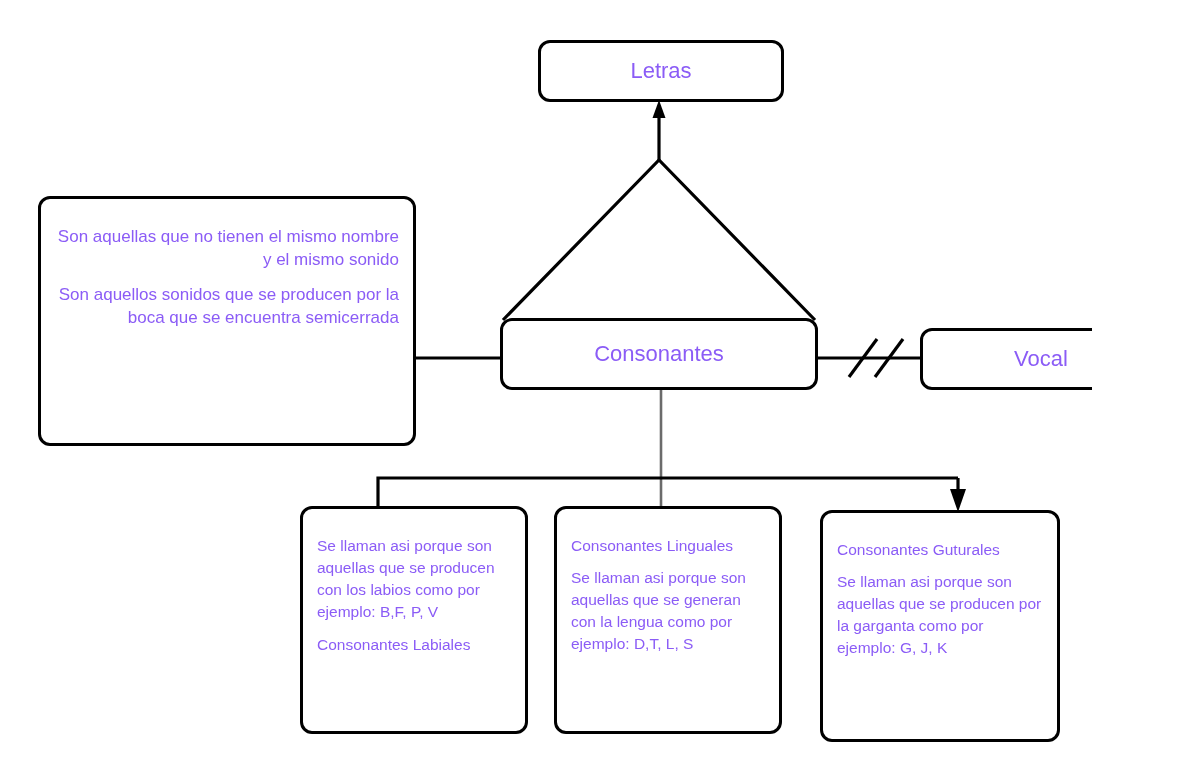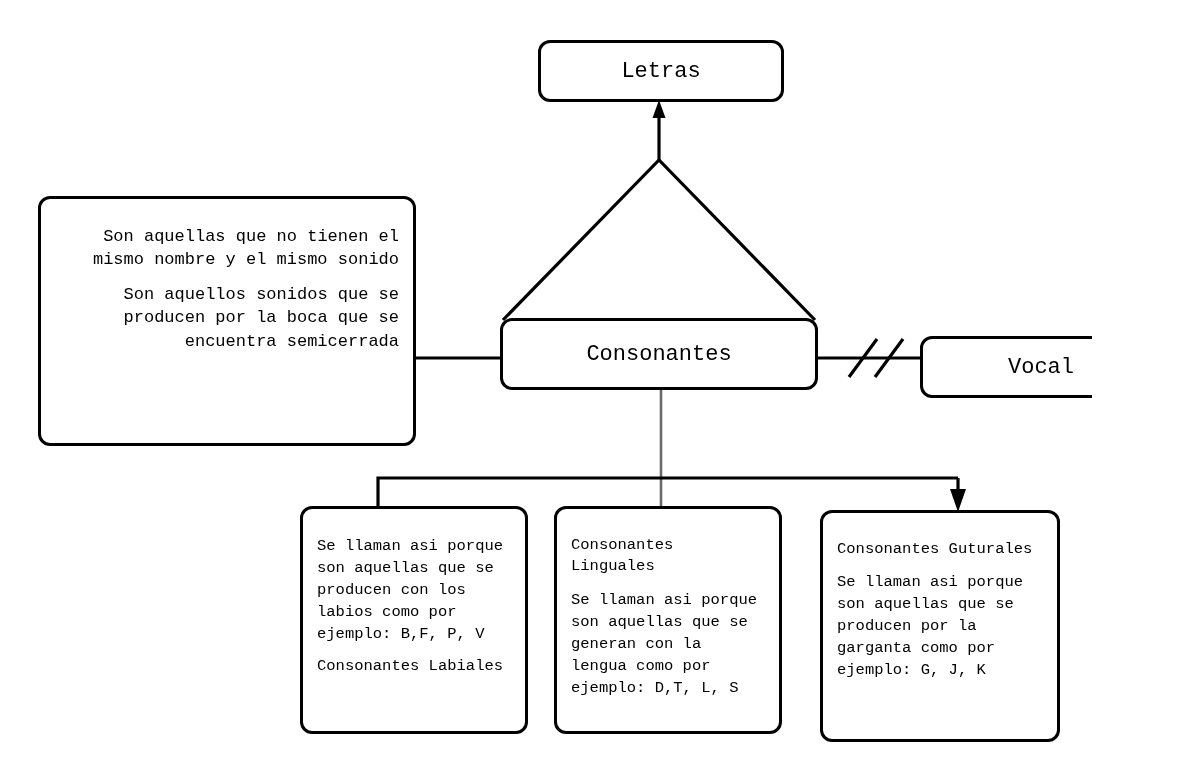--- a/index.html
+++ b/index.html
@@ -6,22 +6,22 @@
     margin: 0;
     padding: 0;
     background: #ffffff;
   }
   #canvas {
     position: relative;
     width: 1092px;
     height: 780px;
     background: #ffffff;
     overflow: hidden;
-    font-family: Liberation Mono, monospace;
-    color: #000000;
+    font-family: Liberation Sans, sans-serif;
+    color: #8b5cf6;
   }
   .node {
     position: absolute;
     box-sizing: border-box;
     background: #ffffff;
     border: 3px solid #000000;
     border-radius: 12px;
     z-index: 3;
   }
   .node-center-label {
@@ -95,21 +95,21 @@
 
   <div class="node node-text body-md" style="left:38px; top:196px; width:378px; height:250px;text-align:right;">
     <p class="para">Son aquellas que no tienen el mismo nombre y el mismo sonido</p>
     <p class="para">Son aquellos sonidos que se producen por la boca que se encuentra semicerrada</p>
   </div>
 
   <div class="node node-center-label title-lg" style="left:500px; top:318px; width:318px; height:72px;">
     <span>Consonantes</span>
   </div>
 
-  <div class="node node-center-label title-lg" style="left:920px; top:336px; width:242px; height:62px;">
+  <div class="node node-center-label title-lg" style="left:920px; top:328px; width:242px; height:62px;">
     <span>Vocal</span>
   </div>
 
   <div class="node node-text" style="left:300px; top:506px; width:228px; height:228px;">
     <p class="para leaf-body">Se llaman asi porque son aquellas que se producen con los labios como por ejemplo: B,F, P, V</p>
     <p class="para leaf-title">Consonantes Labiales</p>
   </div>
 
   <div class="node node-text" style="left:820px; top:510px; width:240px; height:232px;">
     <p class="para leaf-title">Consonantes Guturales</p>

